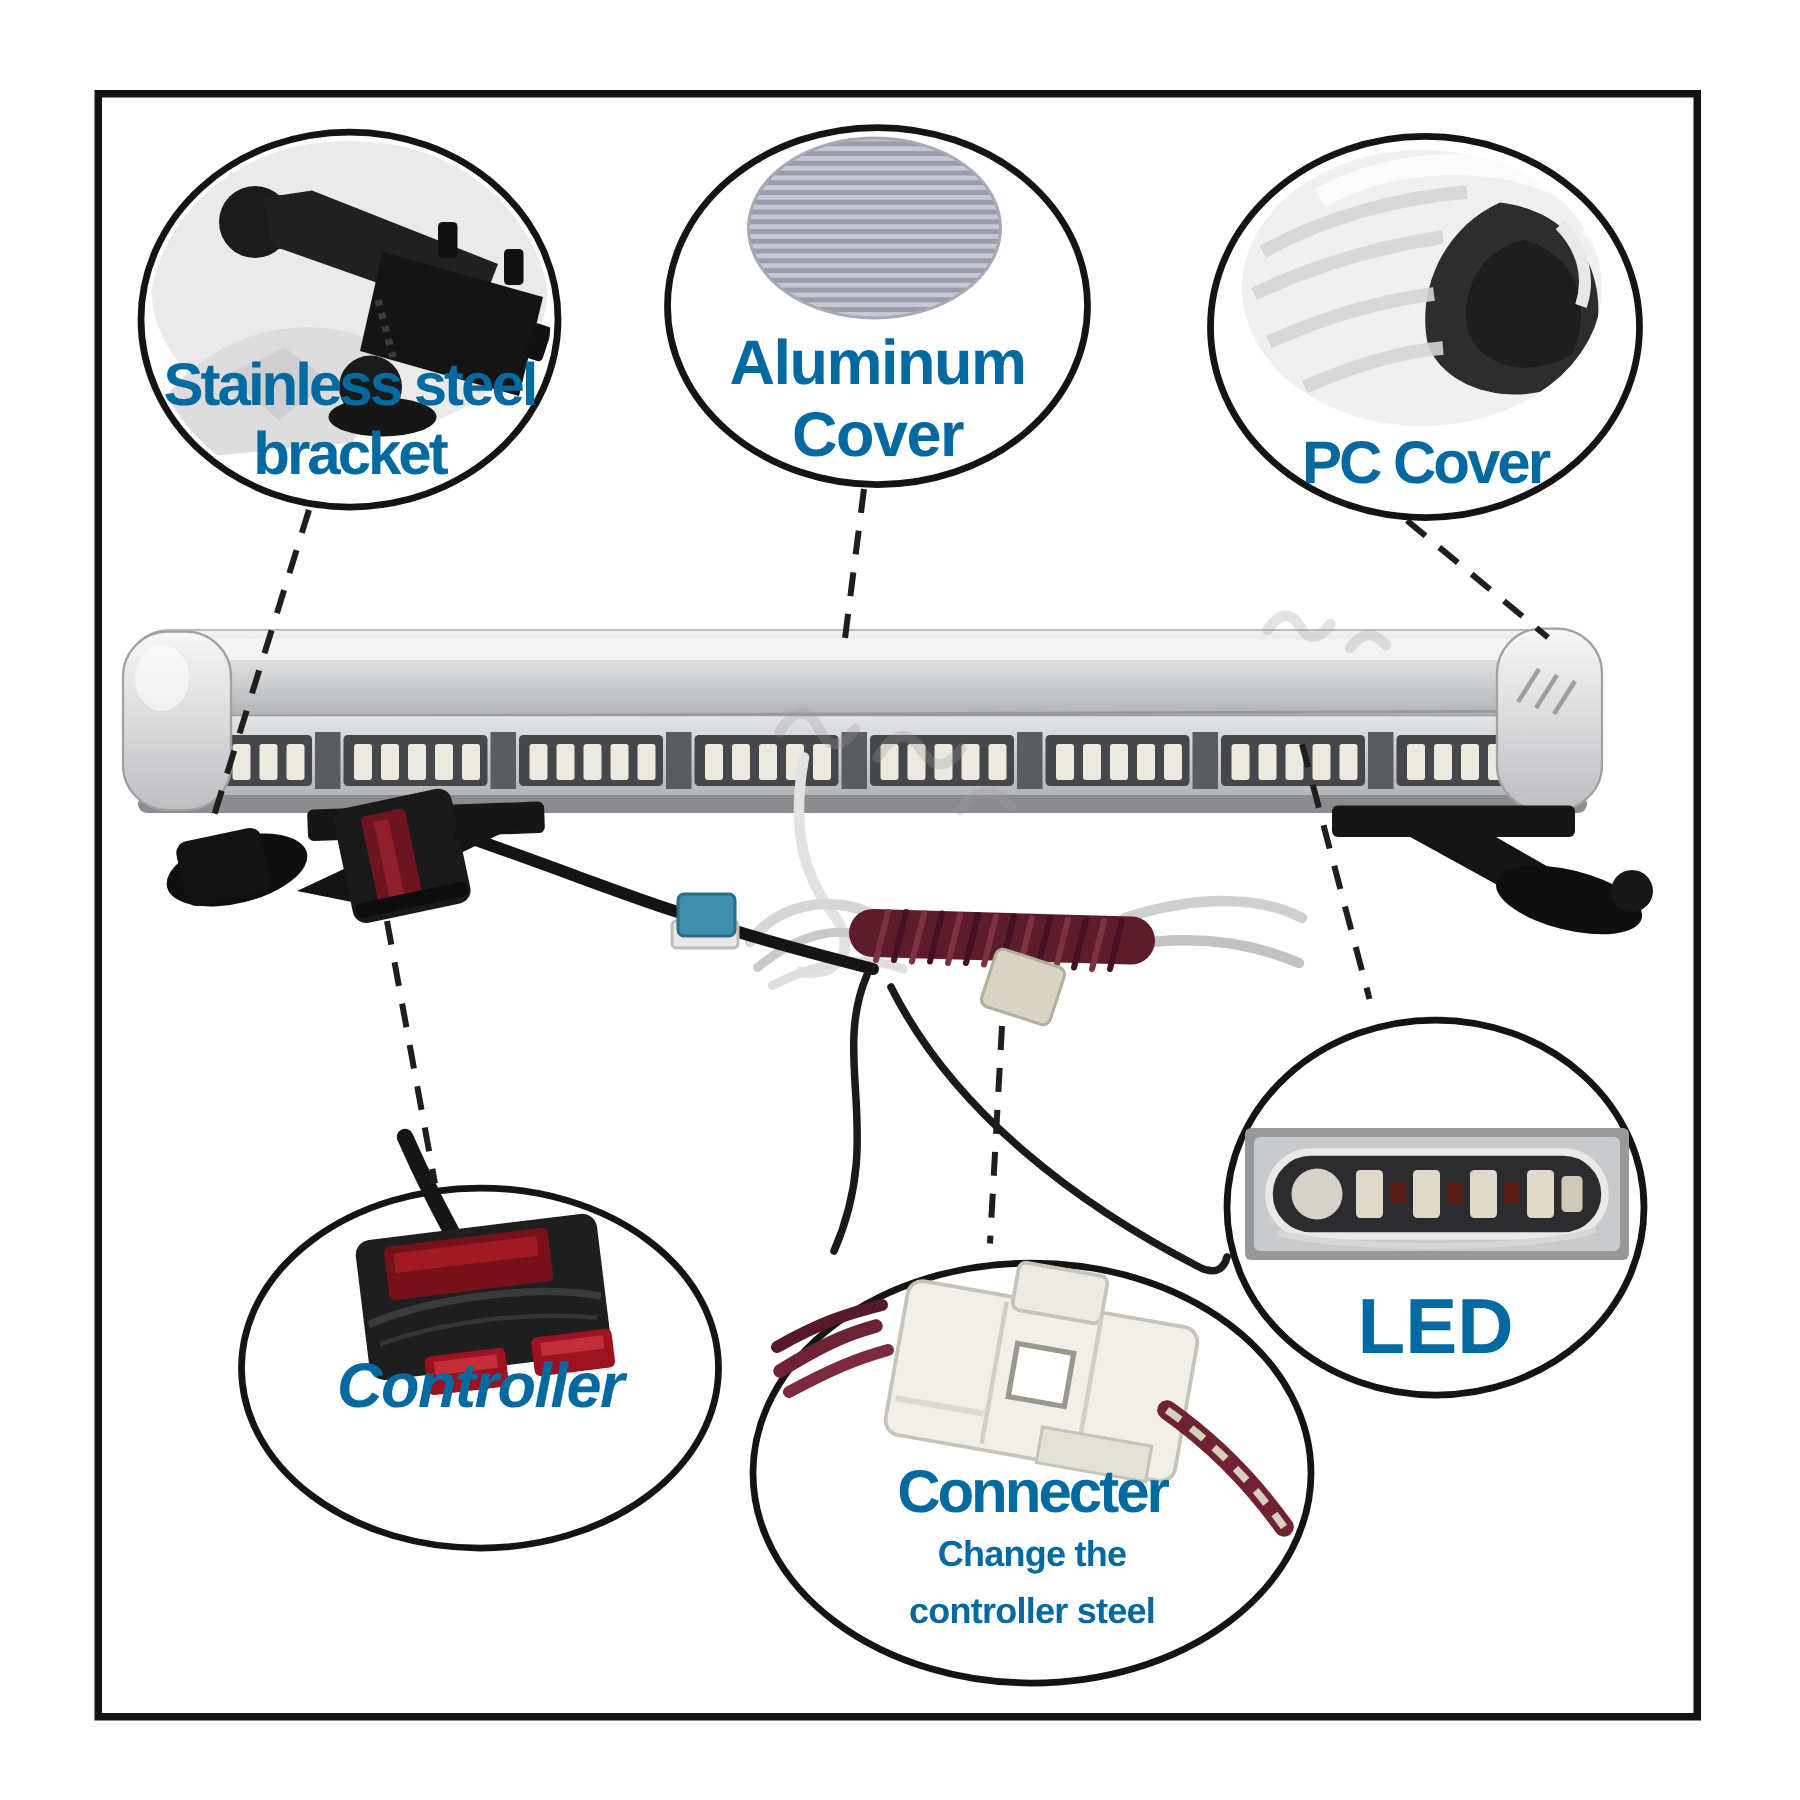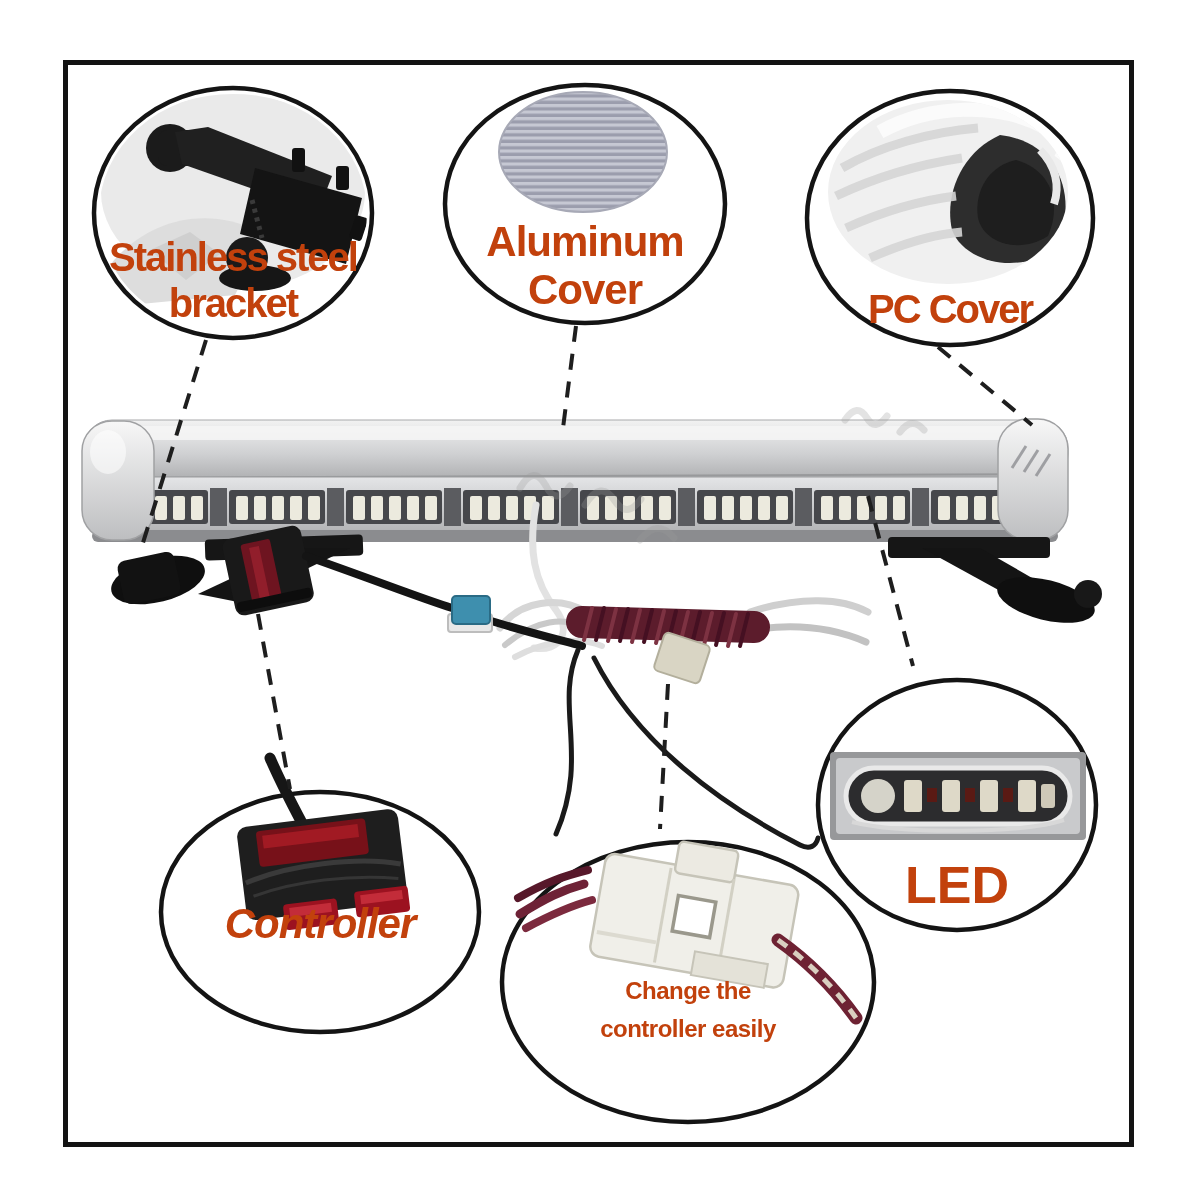--- a/index.html
+++ b/index.html
@@ -1,21 +1,21 @@
 <!DOCTYPE html>
 <html><head>
 <meta charset="utf-8">
 <style>
   html,body{margin:0;padding:0;background:#ffffff;}
   .canvas{position:relative;width:1200px;height:1200px;background:#ffffff;overflow:hidden;
           font-family:"Liberation Sans",sans-serif;}
   .frame{position:absolute;left:63px;top:60px;width:1061px;height:1077px;
          border:5px solid #131313;background:#ffffff;}
   .gfx{position:absolute;left:0;top:0;width:1200px;height:1200px;}
-  .label{position:absolute;text-align:center;font-weight:bold;color:#c2410c;z-index:5;}
+  .label{position:absolute;text-align:center;font-weight:bold;color:#0369a1;z-index:5;}
   .t40{font-size:40px;line-height:46px;letter-spacing:-2px;}
   .t42{font-size:42px;line-height:48px;letter-spacing:-1px;}
   .t50{font-size:52px;line-height:54px;}
   .tsub{font-size:24px;line-height:38px;letter-spacing:-0.5px;}
   .nowrap{white-space:nowrap;}
 </style>
 </head>
 <body>
 
 <div class="canvas">
@@ -325,21 +325,22 @@
 
   <div class="label t40" style="left:805px;top:286px;width:290px;">
     <div class="nowrap">PC Cover</div>
   </div>
 
   <div class="label t42" style="left:155px;top:900px;width:330px;font-style:italic;">
     <div class="nowrap">Controller</div>
   </div>
 
   <div class="label" style="left:495px;top:972px;width:386px;">
+    <div class="t40 nowrap">Connecter</div>
     <div class="tsub nowrap">Change the</div>
-    <div class="tsub nowrap">controller easily</div>
+    <div class="tsub nowrap">controller steel</div>
   </div>
 
   <div class="label t50" style="left:818px;top:858px;width:278px;">
     <div class="nowrap">LED</div>
   </div>
 
 </div>
 
 </body></html>

